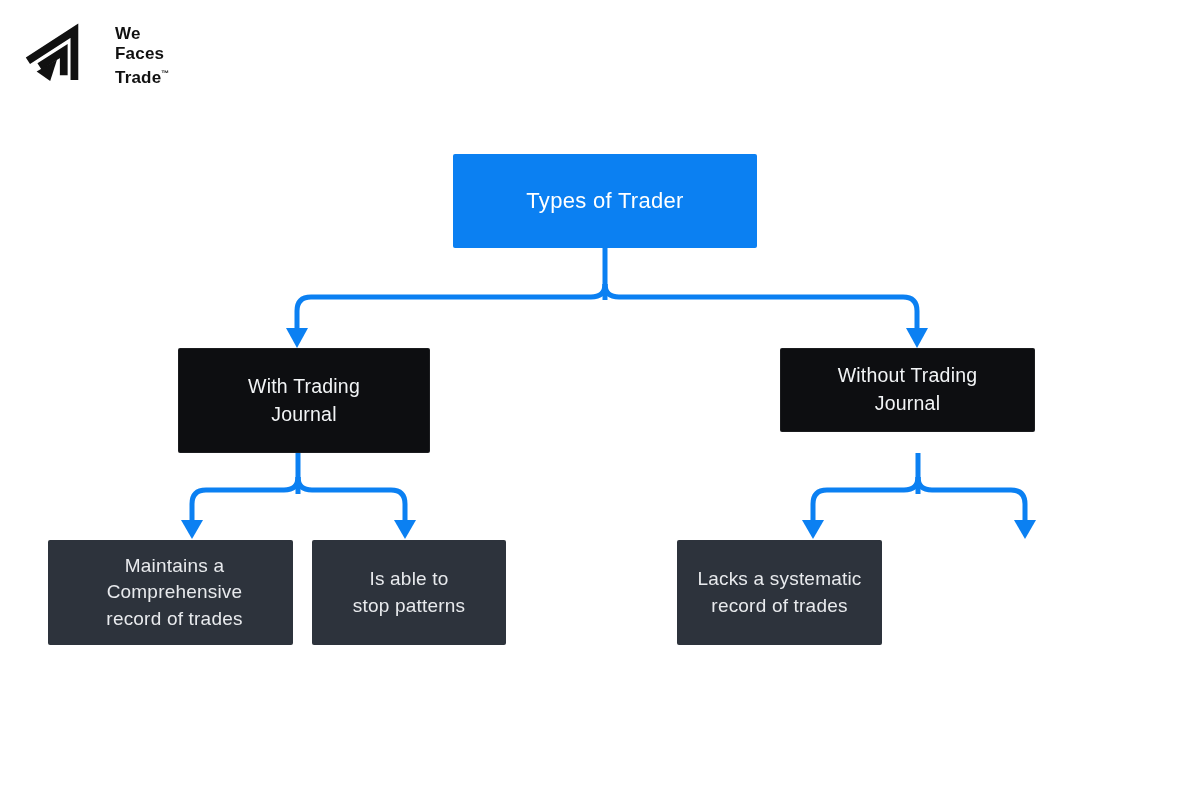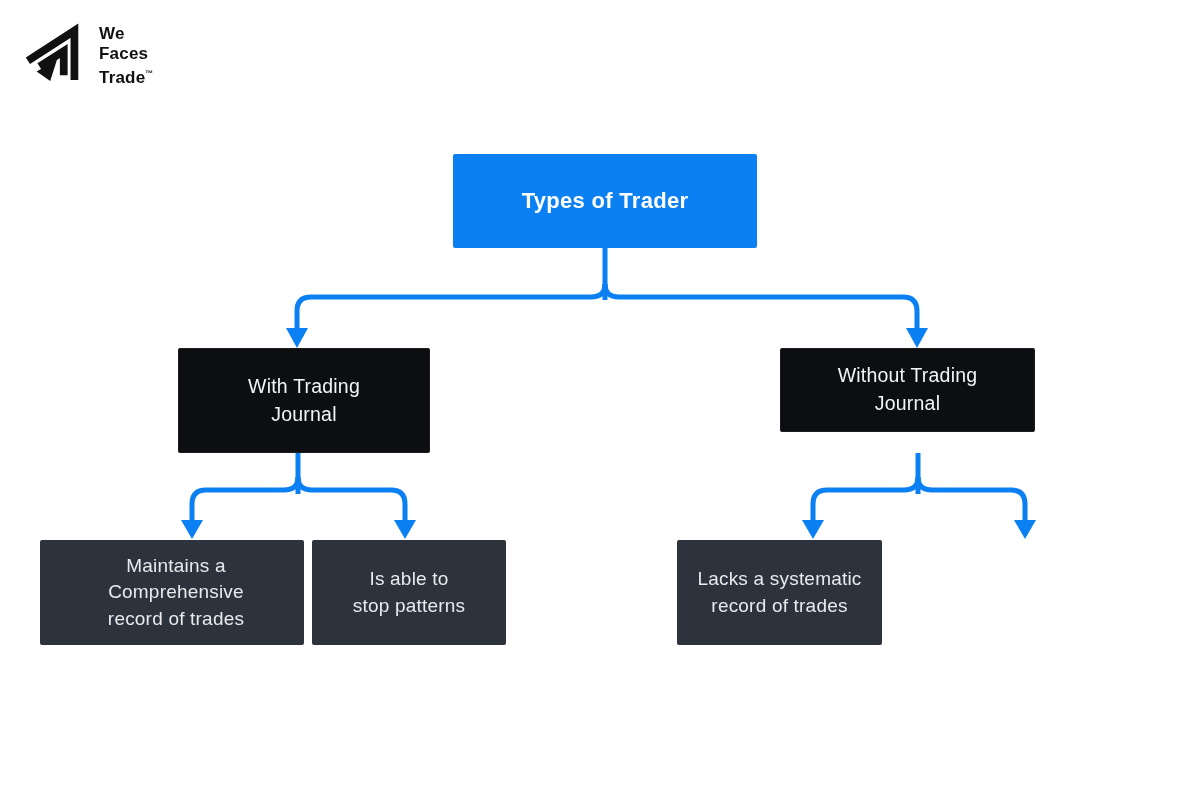--- a/index.html
+++ b/index.html
@@ -14,21 +14,21 @@
   .canvas{
     position:relative;
     width:1200px;height:800px;
     background:var(--canvas_bg);
     font-family:"Liberation Sans", sans-serif;
     overflow:hidden;
   }
   
   .logo{
     position:absolute;left:25px;top:20px;
-    display:flex;align-items:flex-start;gap:12px;
+    display:flex;align-items:flex-start;gap:28px;
   }
   .logo-icon{width:62px;height:64px;}
   .logo-text{
     color:var(--logo_ink);
     font-weight:700;
     font-size:17px;
     line-height:20px;
     letter-spacing:.2px;
     padding-top:4px;
   }
@@ -39,37 +39,37 @@
     display:flex;align-items:center;justify-content:center;
     text-align:center;
     white-space:pre-line;
     border-radius:2px;
     box-sizing:border-box;
   }
   .node-root{
     left:453px;top:154px;width:304px;height:94px;
     background:var(--accent);
     color:#ffffff;
-    font-size:22px;font-weight:700;letter-spacing:.3px;
+    font-size:22px;font-weight:400;letter-spacing:.3px;
   }
   .node-branch{
     background:var(--node_dark);
     color:var(--text_on_dark);
     font-size:19.5px;font-weight:400;line-height:1.42;letter-spacing:.2px;
     border:1px solid rgba(255,255,255,.06);
   }
   .node-branch-left{left:178px;top:348px;width:252px;height:105px;}
   .node-branch-right{left:780px;top:348px;width:255px;height:84px;}
   .node-leaf{
     background:var(--node_slate);
     color:#e8eaed;
     font-size:19px;font-weight:500;line-height:1.4;letter-spacing:.2px;
     top:540px;height:105px;
   }
-  .node-leaf-1{left:40px;width:264px;padding-left:8px;}
+  .node-leaf-1{left:48px;width:245px;padding-left:8px;}
   .node-leaf-2{left:312px;width:194px;}
   .node-leaf-3{left:677px;width:205px;}
   .node-leaf-4{left:933px;width:245px;}
   
   .connectors{
     position:absolute;left:0;top:0;width:1200px;height:800px;
     pointer-events:none;
   }
   .connectors path{
     fill:none;

